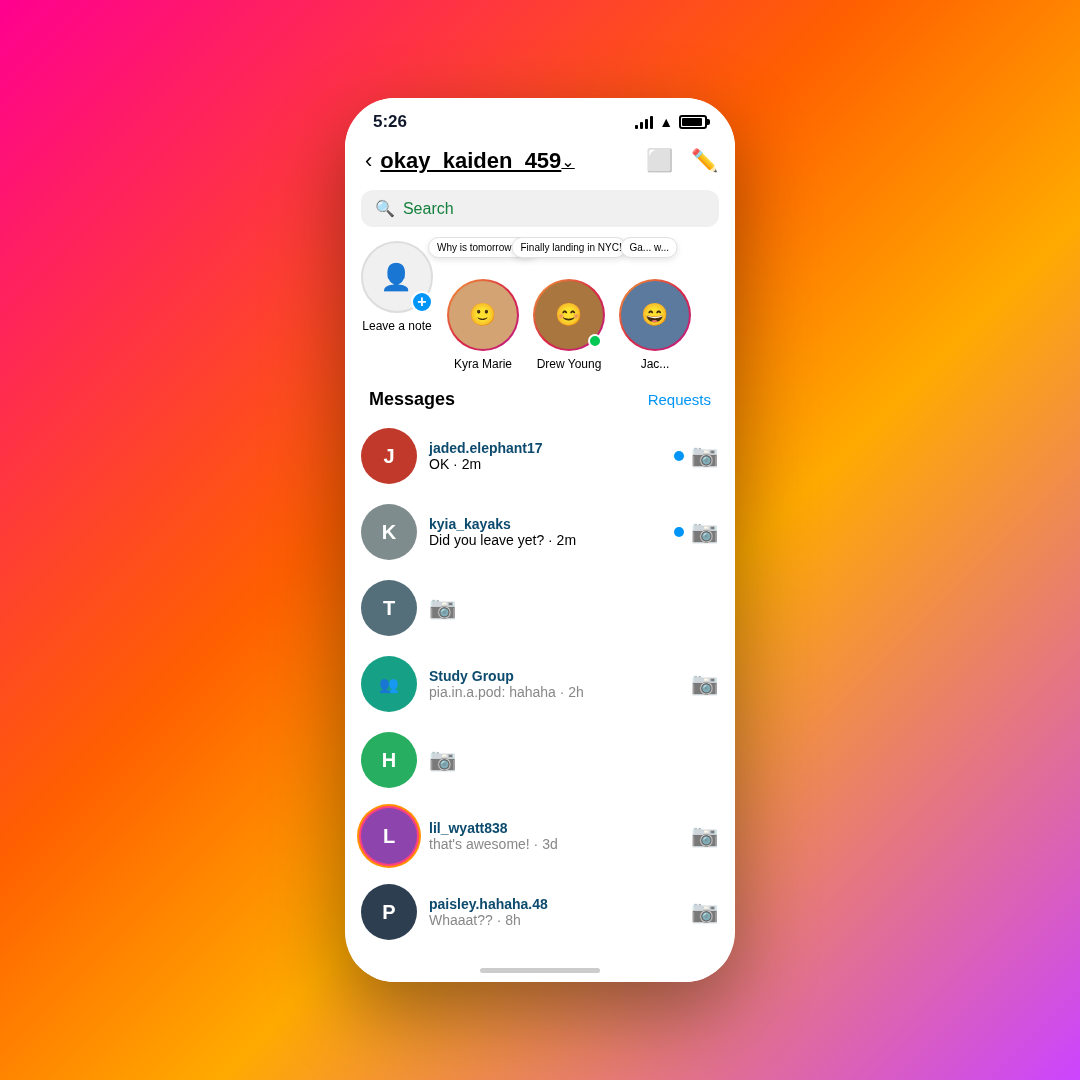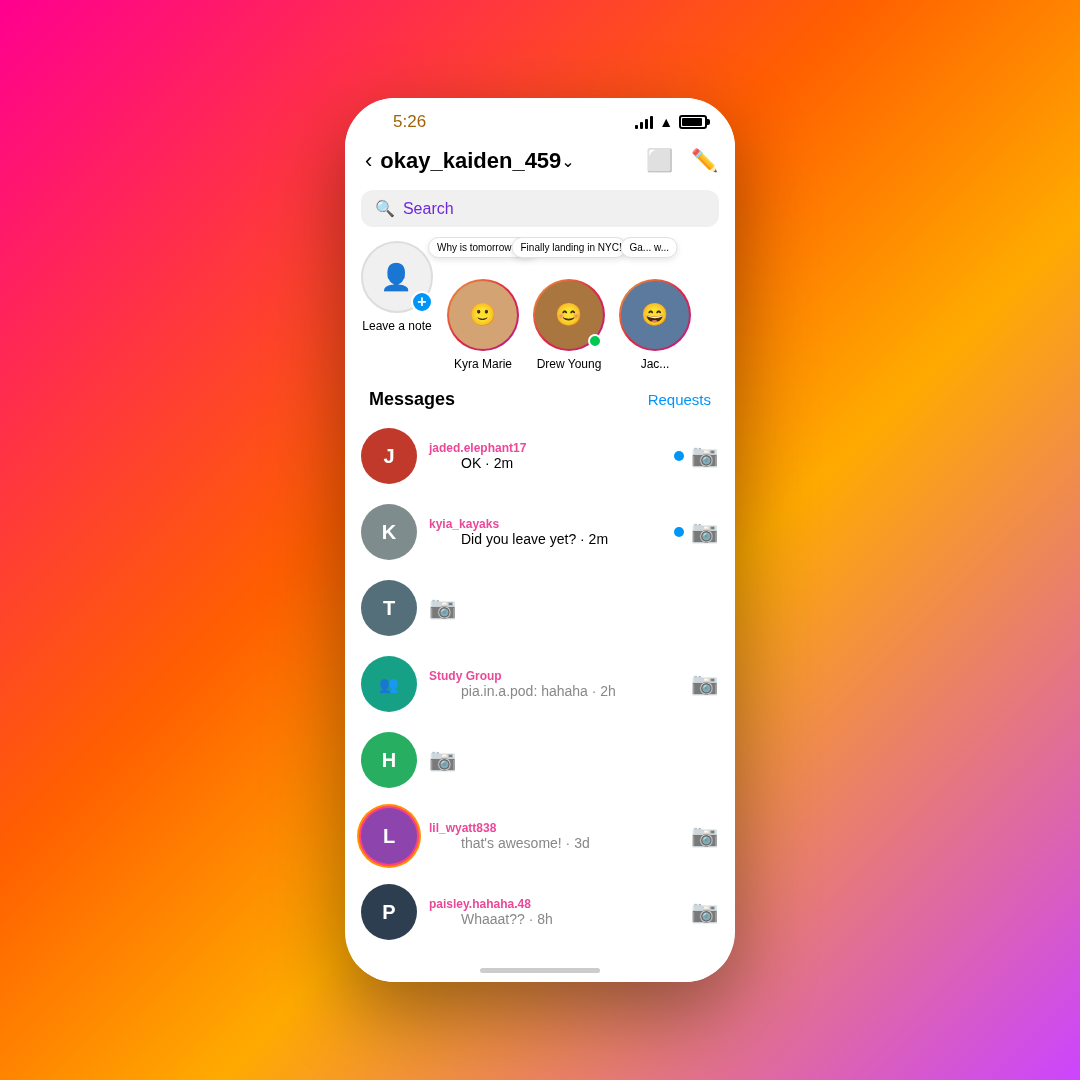--- a/index.html
+++ b/index.html
@@ -27,23 +27,22 @@
     
     .status-bar {
       display: flex;
       justify-content: space-between;
       align-items: center;
       padding: 14px 28px 8px;
       background: #fff;
     }
     .status-time {
       font-size: 17px;
-      font-weight: 400;
-      color: #a16207;
-      margin-left: 20px;
+      font-weight: 700;
+      color: #0f172a;
     }
     .status-icons {
       display: flex;
       align-items: center;
       gap: 6px;
     }
     .signal-bars {
       display: flex;
       align-items: flex-end;
       gap: 2px;
@@ -100,20 +99,21 @@
     }
     .back-arrow {
       font-size: 22px;
       color: #000;
       cursor: pointer;
       padding: 4px;
     }
     .username-row {
       display: flex;
       align-items: center;
+      text-decoration: underline;
     }
     .username-text {
       font-size: 22px;
       font-weight: 700;
       color: #000;
     }
     .chevron-down {
       font-size: 16px;
       color: #000;
     }
@@ -136,21 +136,21 @@
       align-items: center;
       padding: 9px 14px;
       gap: 8px;
     }
     .search-icon-char {
       font-size: 16px;
       color: #888;
     }
     .search-text {
       font-size: 16px;
-      color: #6d28d9;
+      color: #15803d;
     }
     
     .stories-row {
       display: flex;
       gap: 14px;
       padding: 4px 16px 12px;
       overflow-x: hidden;
     }
     .story-item {
       display: flex;
@@ -259,31 +259,30 @@
       outline: 3px solid transparent;
       outline-offset: 2px;
       background-clip: padding-box;
       box-shadow: 0 0 0 2px #ff4081, 0 0 0 4px #ff9100;
     }
     .msg-content {
       flex: 1;
       min-width: 0;
     }
     .msg-username {
-      font-size: 12px;
+      font-size: 14px;
       font-weight: 600;
-      color: #ec4899;
+      color: #0c4a6e;
     }
     .msg-preview {
       font-size: 14px;
       color: #888;
       white-space: nowrap;
       overflow: hidden;
       text-overflow: ellipsis;
-      margin-left: 32px;
     }
     .msg-preview.unread {
       color: #000;
       font-weight: 500;
     }
     .msg-right {
       display: flex;
       align-items: center;
       gap: 8px;
       flex-shrink: 0;

